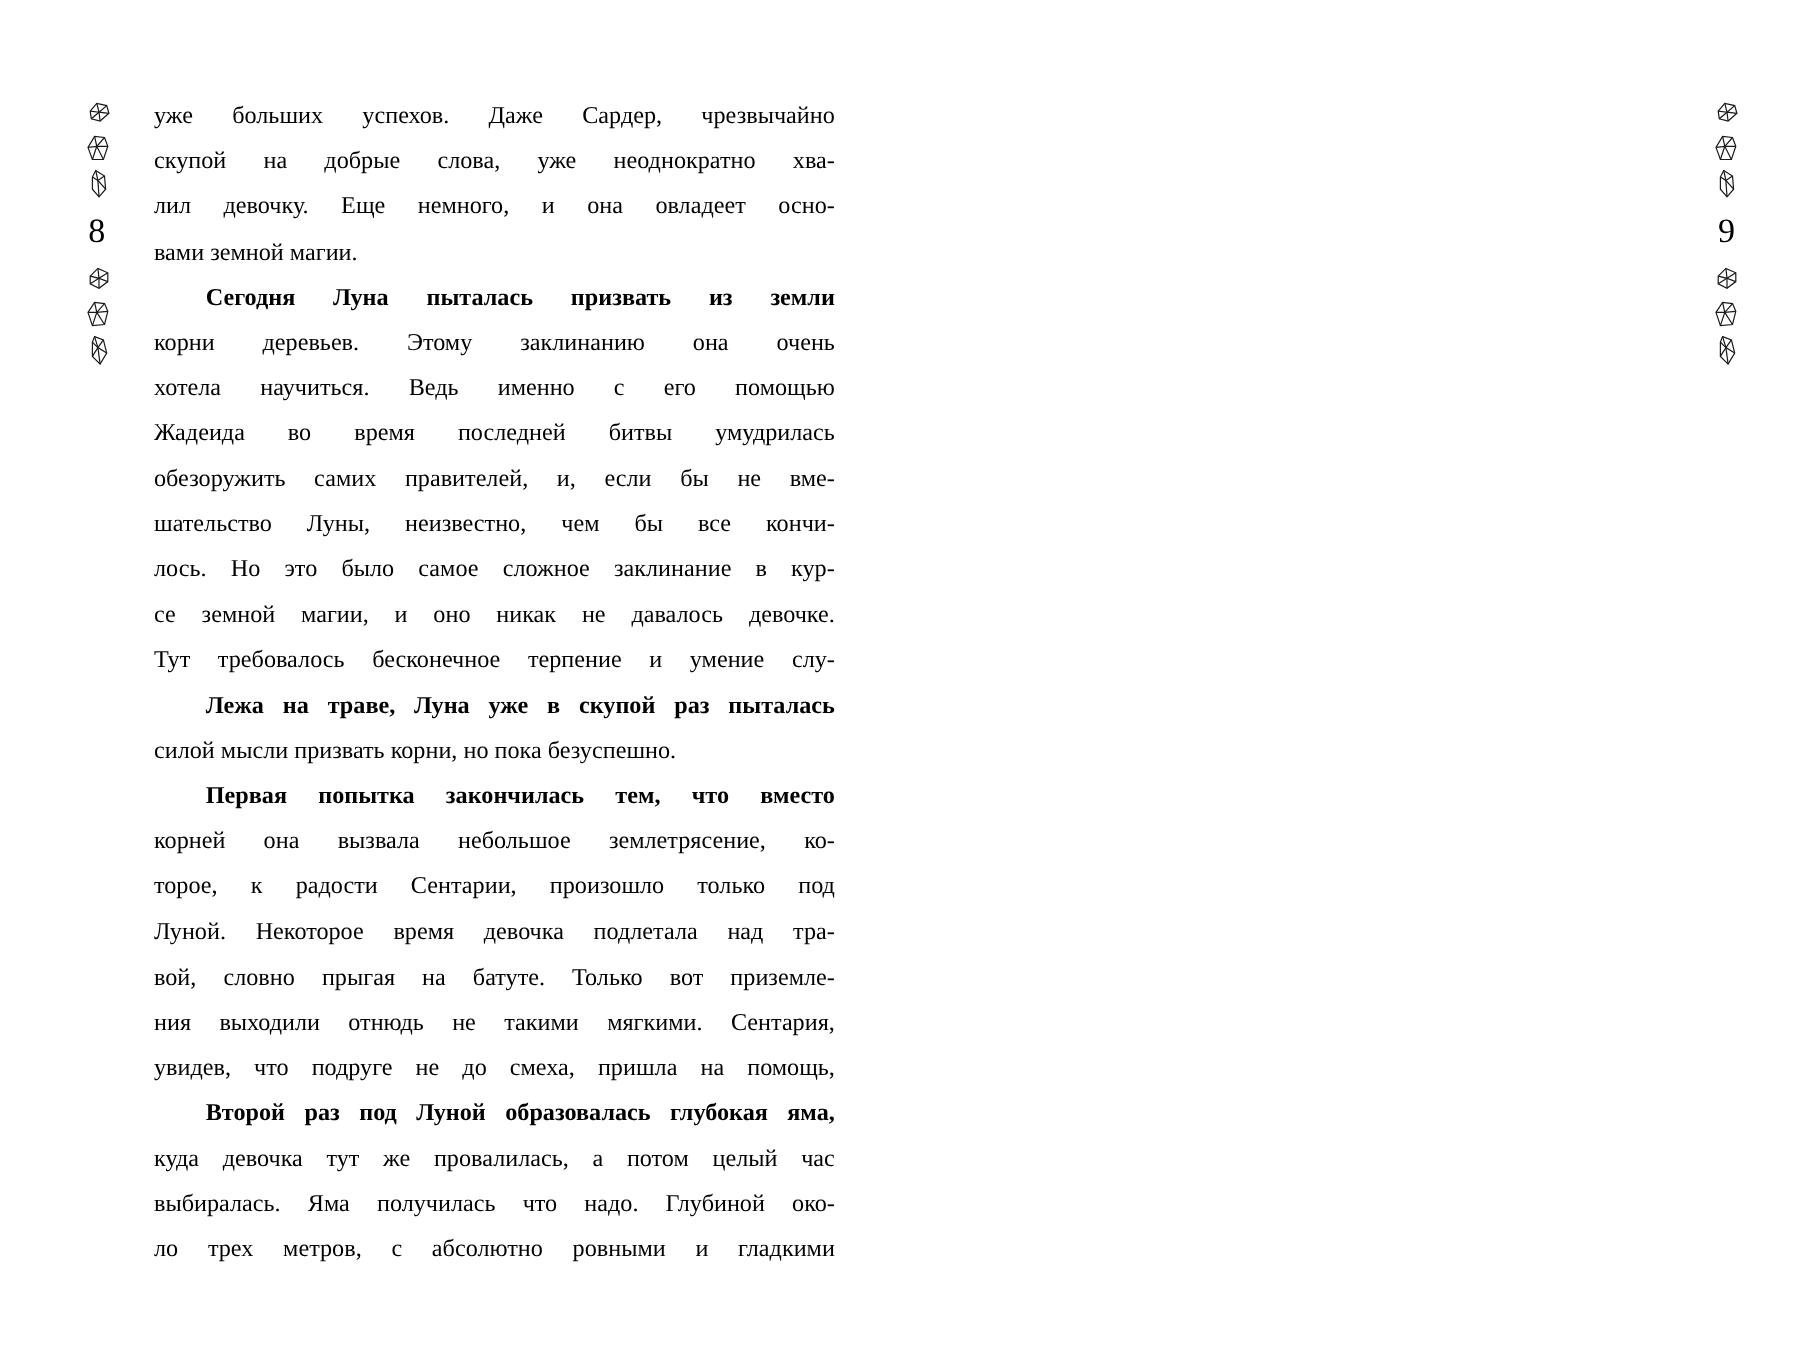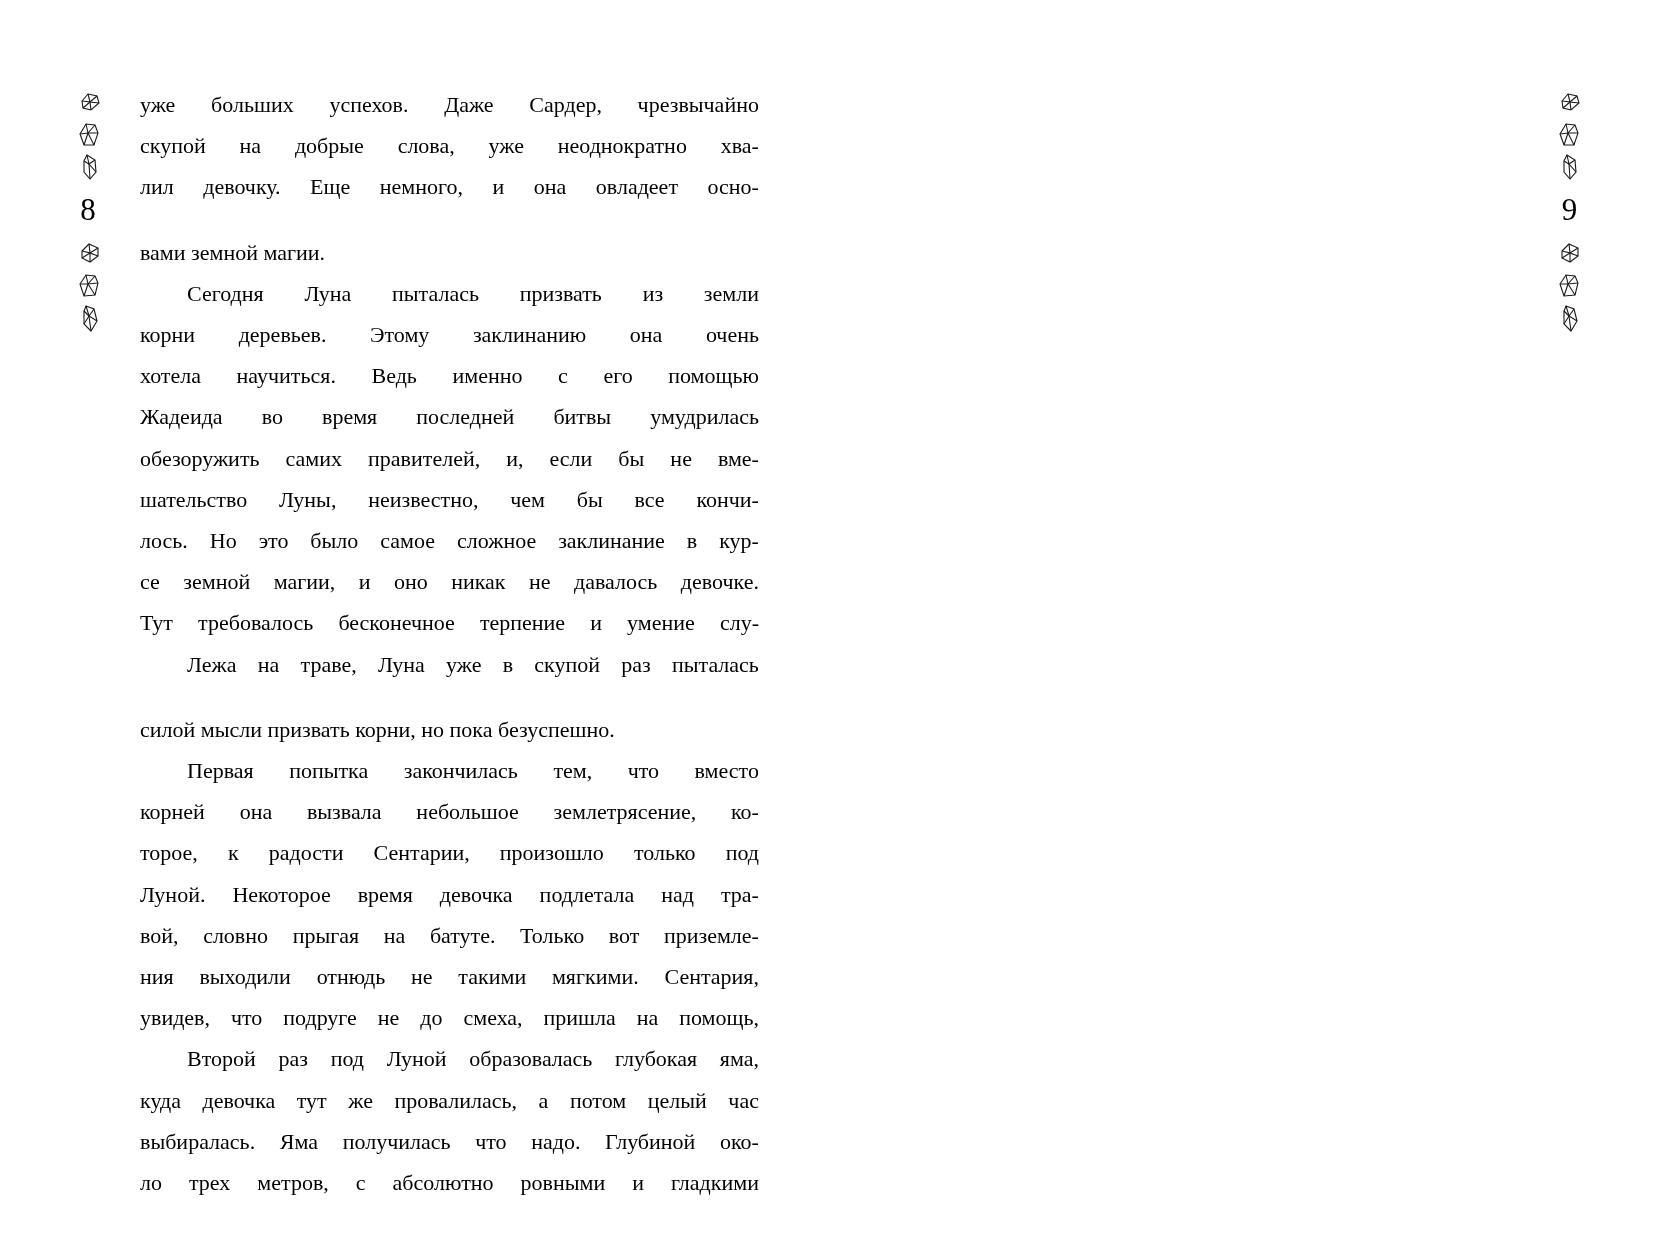--- a/index.html
+++ b/index.html
@@ -89,25 +89,24 @@
     text-align: justify;
     white-space: nowrap;
   }
   .lines .ln > span { display: inline-block; }
   
   .ln.just {
     display: flex;
     justify-content: space-between;
     white-space: normal;
   }
-  .ln.just.indent { padding-left: 47px; }
+  .ln.just.indent { padding-left: 47px; font-weight: bold; }
   .ln.last {
     display: block;
     white-space: normal;
-    margin-top: 24px;
   }
 </style>
 </head>
 <body>
 
 <div class="spread">
 
   <div class="page page-left">
 
     <div class="margin-rail">

